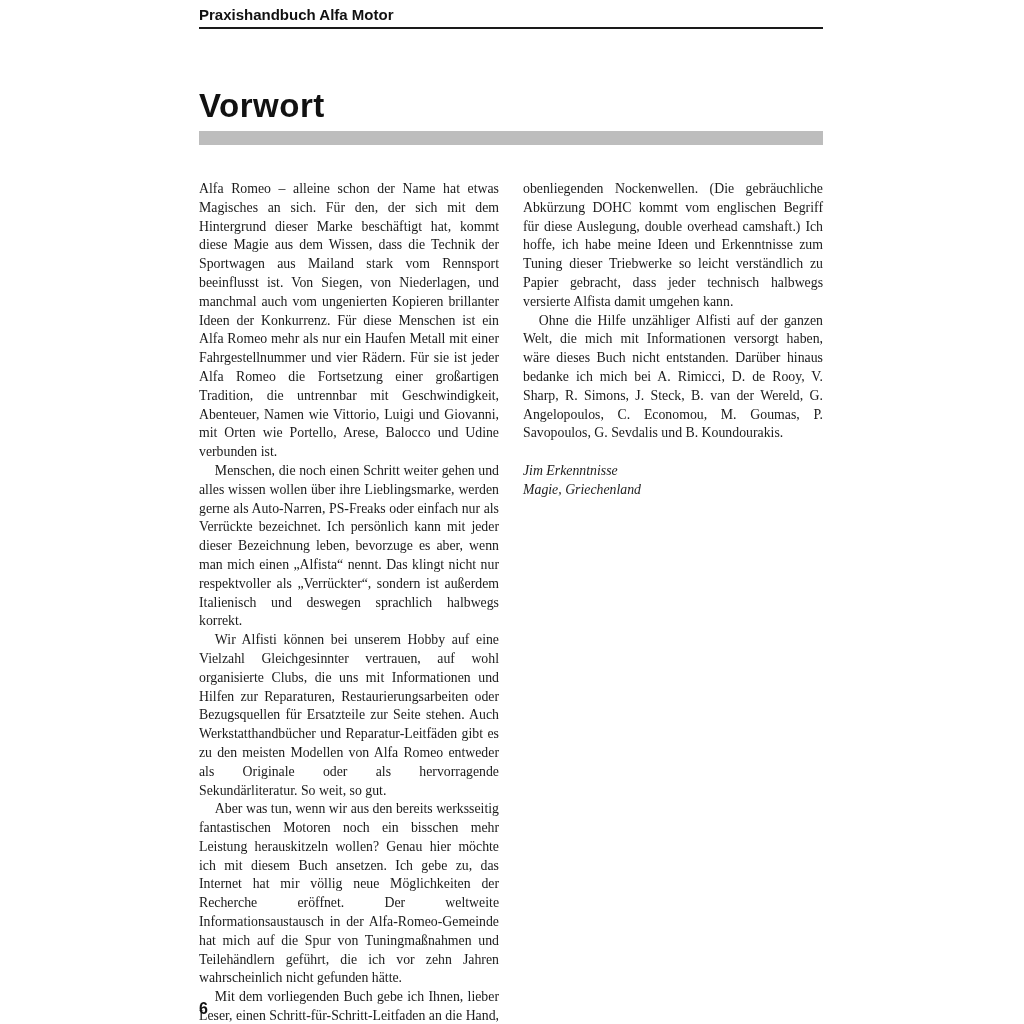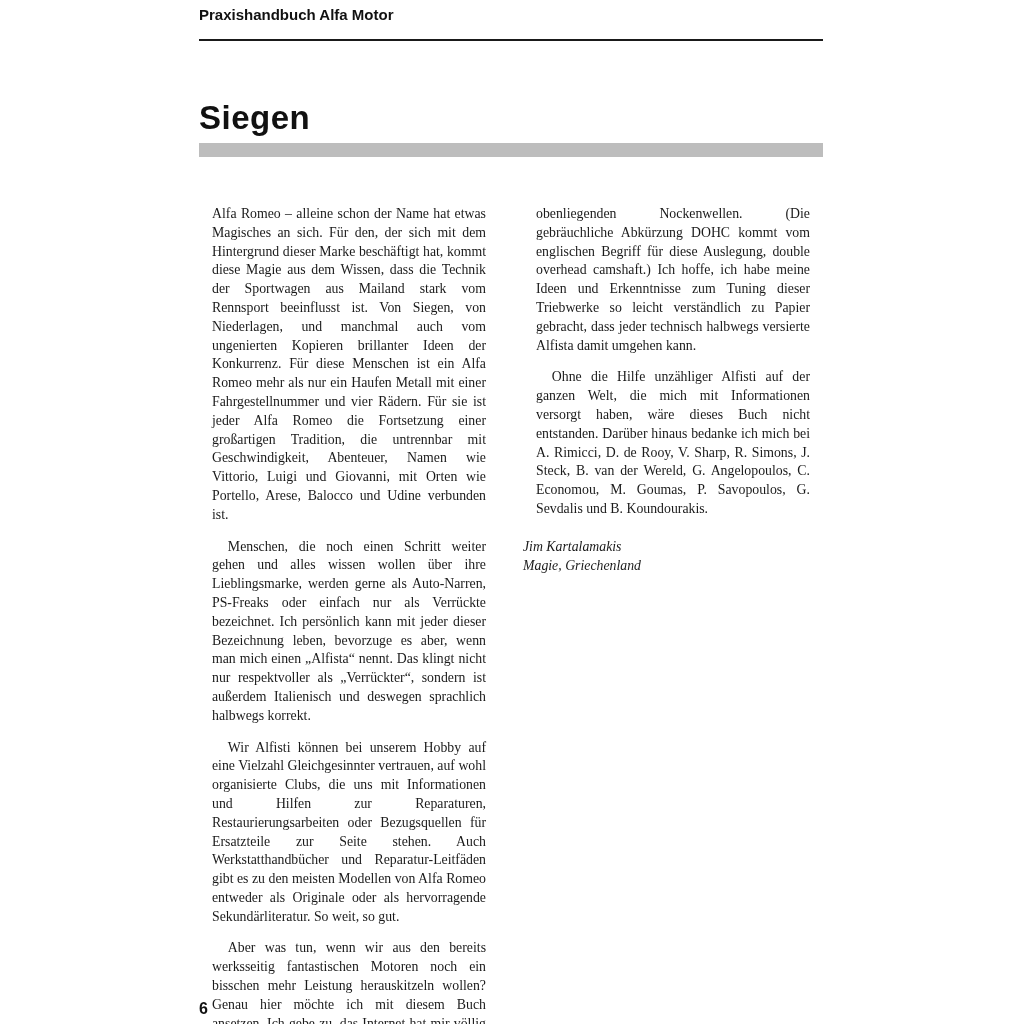--- a/index.html
+++ b/index.html
@@ -21,21 +21,21 @@
     left: 199px;
     top: 0;
     width: 624px;
   }
   .running-head {
     font-family: "Liberation Sans", sans-serif;
     font-weight: bold;
     font-size: 15px;
     color: #111;
     padding-top: 6px;
-    padding-bottom: 16px;
+    padding-bottom: 4px;
     border-bottom: 2px solid #1a1a1a;
   }
   .page-title {
     font-family: "Liberation Sans", sans-serif;
     font-weight: bold;
     font-size: 33px;
     letter-spacing: 0.5px;
     color: #111;
     margin: 58px 0 6px 0;
   }
@@ -50,21 +50,21 @@
     margin-top: 35px;
     font-size: 13.8px;
     line-height: 18.8px;
     text-align: justify;
     hyphens: auto;
   }
   .col {
     width: 300px;
   }
   .col p {
-    margin: 13px;
+    margin: 0;
     text-indent: 1.15em;
   }
   .col p.no-indent {
     text-indent: 0;
   }
   .signature {
     margin-top: 19px;
     font-style: italic;
   }
   .signature div {
@@ -84,39 +84,39 @@
 <body>
 
 <div class="sheet">
 
   <div class="content-area">
 
     <div class="running-head">
       <span>Praxishandbuch Alfa Motor</span>
     </div>
 
-    <h1 class="page-title">Siegen</h1>
+    <h1 class="page-title">Vorwort</h1>
 
     <div class="title-bar"></div>
 
     <div class="columns">
 
       <div class="col">
         <p class="no-indent">Alfa Romeo – alleine schon der Name hat etwas Magisches an sich. Für den, der sich mit dem Hintergrund dieser Marke beschäftigt hat, kommt diese Magie aus dem Wissen, dass die Technik der Sportwagen aus Mailand stark vom Rennsport beeinflusst ist. Von Siegen, von Niederlagen, und manchmal auch vom ungenierten Kopieren brillanter Ideen der Konkurrenz. Für diese Menschen ist ein Alfa Romeo mehr als nur ein Haufen Metall mit einer Fahrgestellnummer und vier Rädern. Für sie ist jeder Alfa Romeo die Fortsetzung einer großartigen Tradition, die untrennbar mit Geschwindigkeit, Abenteuer, Namen wie Vittorio, Luigi und Giovanni, mit Orten wie Portello, Arese, Balocco und Udine verbunden ist.</p>
         <p>Menschen, die noch einen Schritt weiter gehen und alles wissen wollen über ihre Lieblingsmarke, werden gerne als Auto-Narren, PS-Freaks oder einfach nur als Verrückte bezeichnet. Ich persönlich kann mit jeder dieser Bezeichnung leben, bevorzuge es aber, wenn man mich einen „Alfista“ nennt. Das klingt nicht nur respektvoller als „Verrückter“, sondern ist außerdem Italienisch und deswegen sprachlich halbwegs korrekt.</p>
         <p>Wir Alfisti können bei unserem Hobby auf eine Vielzahl Gleichgesinnter vertrauen, auf wohl organisierte Clubs, die uns mit Informationen und Hilfen zur Reparaturen, Restaurierungsarbeiten oder Bezugsquellen für Ersatzteile zur Seite stehen. Auch Werkstatthandbücher und Reparatur-Leitfäden gibt es zu den meisten Modellen von Alfa Romeo entweder als Originale oder als hervorragende Sekundärliteratur. So weit, so gut.</p>
         <p>Aber was tun, wenn wir aus den bereits werksseitig fantastischen Motoren noch ein bisschen mehr Leistung herauskitzeln wollen? Genau hier möchte ich mit diesem Buch ansetzen. Ich gebe zu, das Internet hat mir völlig neue Möglichkeiten der Recherche eröffnet. Der weltweite Informationsaustausch in der Alfa-Romeo-Gemeinde hat mich auf die Spur von Tuningmaßnahmen und Teilehändlern geführt, die ich vor zehn Jahren wahrscheinlich nicht gefunden hätte.</p>
         <p>Mit dem vorliegenden Buch gebe ich Ihnen, lieber Leser, einen Schritt-für-Schritt-Leitfaden an die Hand, wie Sie die Leistung des klassischsten aller Alfa-Romeo-Motoren steigern können – des Vierzylinders mit zwei</p>
       </div>
 
       <div class="col">
         <p class="no-indent">obenliegenden Nockenwellen. (Die gebräuchliche Abkürzung DOHC kommt vom englischen Begriff für diese Auslegung, double overhead camshaft.) Ich hoffe, ich habe meine Ideen und Erkenntnisse zum Tuning dieser Triebwerke so leicht verständlich zu Papier gebracht, dass jeder technisch halbwegs versierte Alfista damit umgehen kann.</p>
         <p>Ohne die Hilfe unzähliger Alfisti auf der ganzen Welt, die mich mit Informationen versorgt haben, wäre dieses Buch nicht entstanden. Darüber hinaus bedanke ich mich bei A. Rimicci, D. de Rooy, V. Sharp, R. Simons, J. Steck, B. van der Wereld, G. Angelopoulos, C. Economou, M. Goumas, P. Savopoulos, G. Sevdalis und B. Koundourakis.</p>
         <div class="signature">
-          <div>Jim Kartalamakis</div>
+          <div>Jim Erkenntnisse</div>
           <div>Magie, Griechenland</div>
         </div>
       </div>
 
     </div>
 
   </div>
 
   <div class="page-number">6</div>
 

